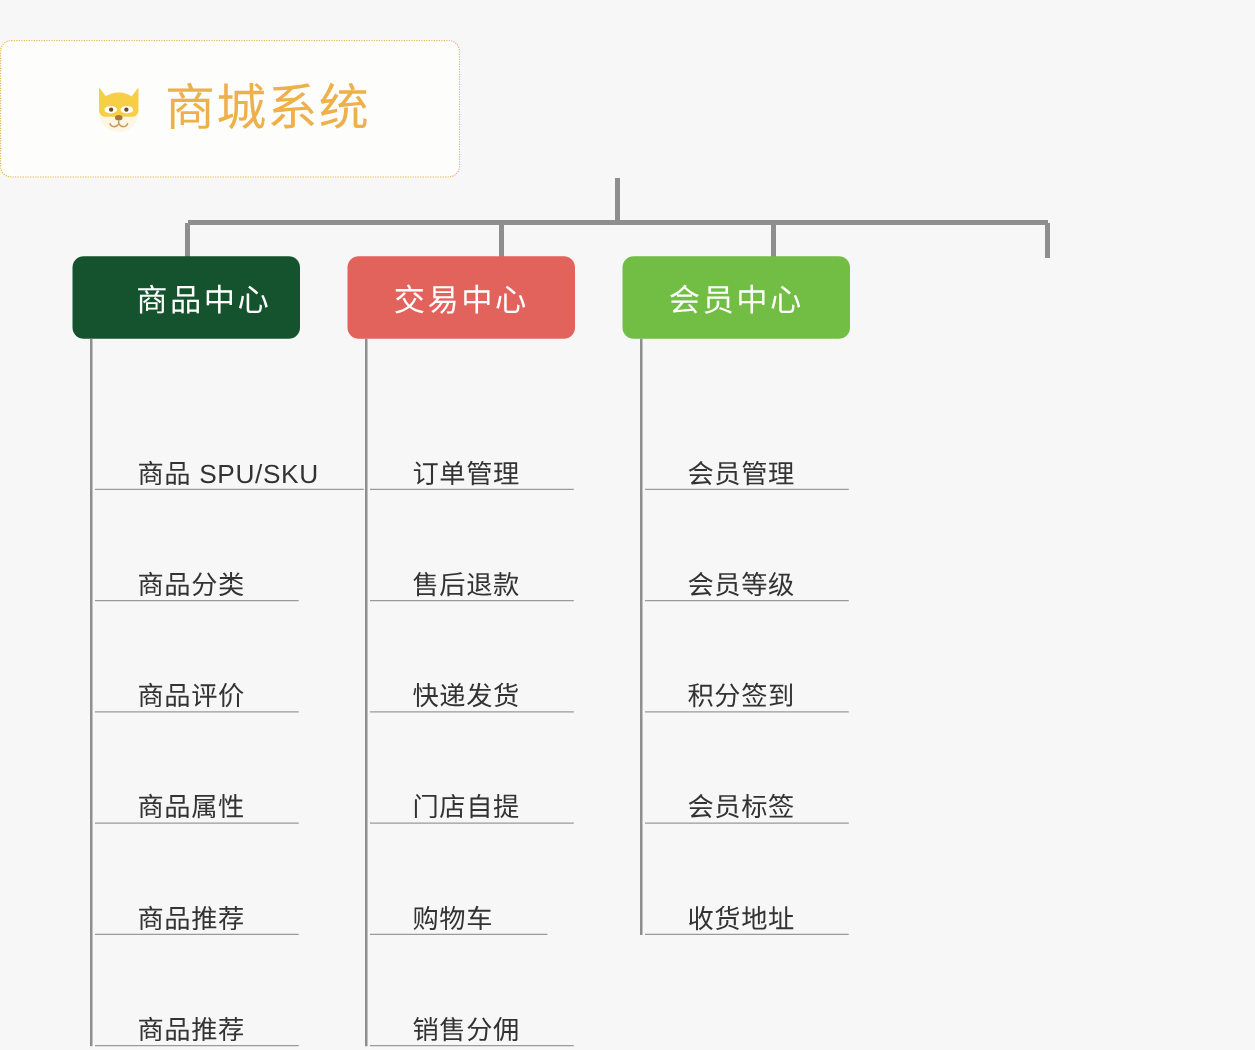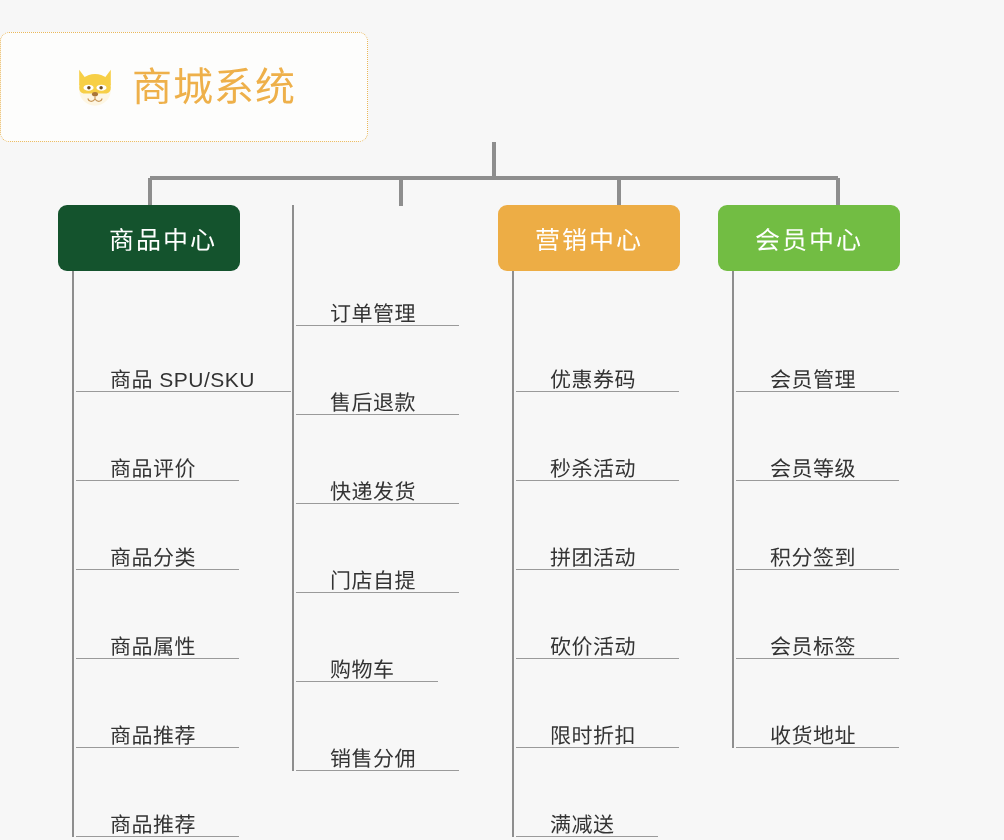--- a/index.html
+++ b/index.html
@@ -181,38 +181,41 @@
 
     <div class="column col-0">
       <div class="cat-head">
         <span>商品中心</span>
       </div>
       <div class="leaf-list">
         <div class="leaf" style="--uw:215px">
             <span class="leaf-label">商品 SPU/SKU</span>
           </div>
         <div class="leaf" style="--uw:163px">
+            <span class="leaf-label">商品分类</span>
+          </div>
+        <div class="leaf" style="--uw:163px">
             <span class="leaf-label">商品评价</span>
           </div>
         <div class="leaf" style="--uw:163px">
-            <span class="leaf-label">商品分类</span>
-          </div>
-        <div class="leaf" style="--uw:163px">
             <span class="leaf-label">商品属性</span>
           </div>
         <div class="leaf" style="--uw:163px">
             <span class="leaf-label">商品推荐</span>
           </div>
         <div class="leaf" style="--uw:163px">
             <span class="leaf-label">商品推荐</span>
           </div>
       </div>
     </div>
 
     <div class="column col-1">
+      <div class="cat-head">
+        <span>交易中心</span>
+      </div>
       <div class="leaf-list">
         <div class="leaf" style="--uw:163px">
             <span class="leaf-label">订单管理</span>
           </div>
         <div class="leaf" style="--uw:163px">
             <span class="leaf-label">售后退款</span>
           </div>
         <div class="leaf" style="--uw:163px">
             <span class="leaf-label">快递发货</span>
           </div>
@@ -221,45 +224,20 @@
           </div>
         <div class="leaf" style="--uw:142px">
             <span class="leaf-label">购物车</span>
           </div>
         <div class="leaf" style="--uw:163px">
             <span class="leaf-label">销售分佣</span>
           </div>
       </div>
     </div>
 
-    <div class="column col-2">
-      <div class="cat-head">
-        <span>营销中心</span>
-      </div>
-      <div class="leaf-list">
-        <div class="leaf" style="--uw:163px">
-            <span class="leaf-label">优惠券码</span>
-          </div>
-        <div class="leaf" style="--uw:163px">
-            <span class="leaf-label">秒杀活动</span>
-          </div>
-        <div class="leaf" style="--uw:163px">
-            <span class="leaf-label">拼团活动</span>
-          </div>
-        <div class="leaf" style="--uw:163px">
-            <span class="leaf-label">砍价活动</span>
-          </div>
-        <div class="leaf" style="--uw:163px">
-            <span class="leaf-label">限时折扣</span>
-          </div>
-        <div class="leaf" style="--uw:142px">
-            <span class="leaf-label">满减送</span>
-          </div>
-      </div>
-    </div>
 
     <div class="column col-3">
       <div class="cat-head">
         <span>会员中心</span>
       </div>
       <div class="leaf-list">
         <div class="leaf" style="--uw:163px">
             <span class="leaf-label">会员管理</span>
           </div>
         <div class="leaf" style="--uw:163px">

